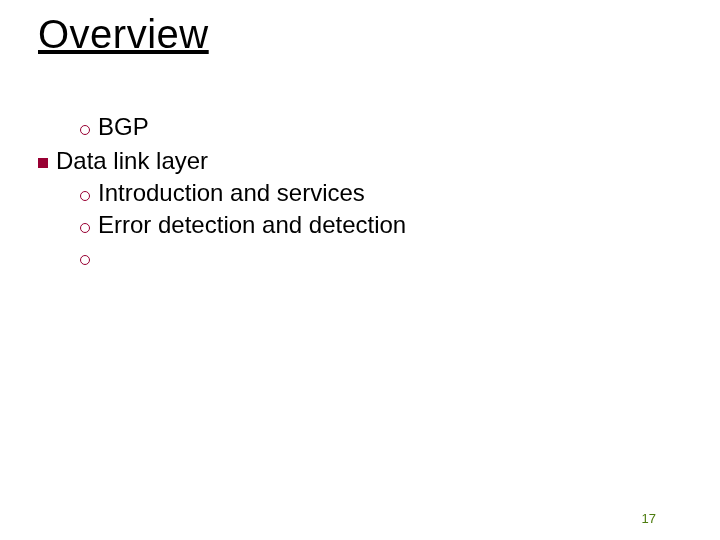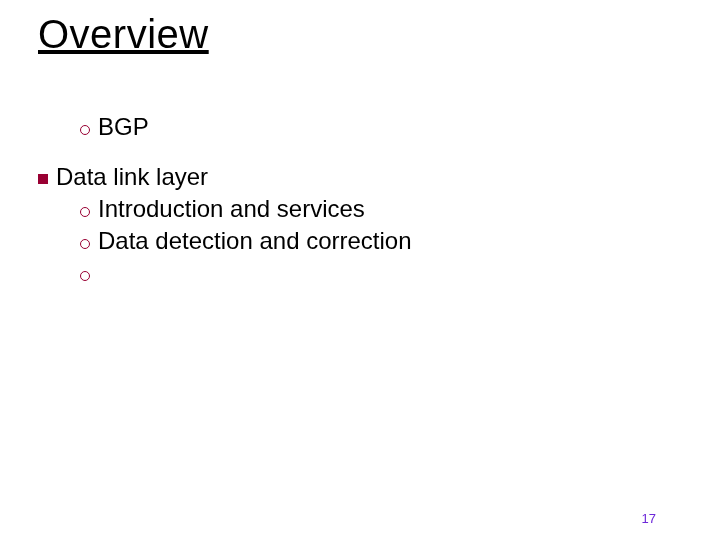--- a/index.html
+++ b/index.html
@@ -28,21 +28,21 @@
     text-decoration: underline;
     letter-spacing: 0.5px;
   }
   .content {
     position: absolute;
     left: 38px;
     top: 110px;
     width: 640px;
   }
   .lvl1 {
-    margin: 20px 0 2px 0;
+    margin: 4px 0 2px 0;
     font-size: 24px;
     line-height: 1.25;
   }
   .lvl2 {
     margin: 2px 0 2px 42px;
     font-size: 24px;
     line-height: 1.25;
   }
   .bullet-sq {
     display: inline-block;
@@ -61,21 +61,21 @@
     margin-right: 8px;
     vertical-align: 0px;
     box-sizing: border-box;
   }
   .pagenum {
     position: absolute;
     right: 20px;
     bottom: 14px;
     font-size: 13px;
     font-family: Arial, sans-serif;
-    color: #6d28d9;
+    color: #4d7c0f;
   }
 </style>
 </head>
 <body>
 
 <div class="slide">
 
   <div class="title">Overview</div>
 
   <div class="content">
@@ -85,21 +85,21 @@
     </div>
 
     <div class="lvl1">
       <span class="bullet-sq"></span><span>Data link layer</span>
     </div>
 
     <div class="lvl2">
       <span class="bullet-o"></span><span>Introduction and services</span>
     </div>
     <div class="lvl2">
-      <span class="bullet-o"></span><span>Data detection and correction</span>
+      <span class="bullet-o"></span><span>Error detection and detection</span>
     </div>
     <div class="lvl2">
       <span class="bullet-o"></span>
     </div>
 
   </div>
 
   <div class="pagenum">17</div>
 
 </div>

